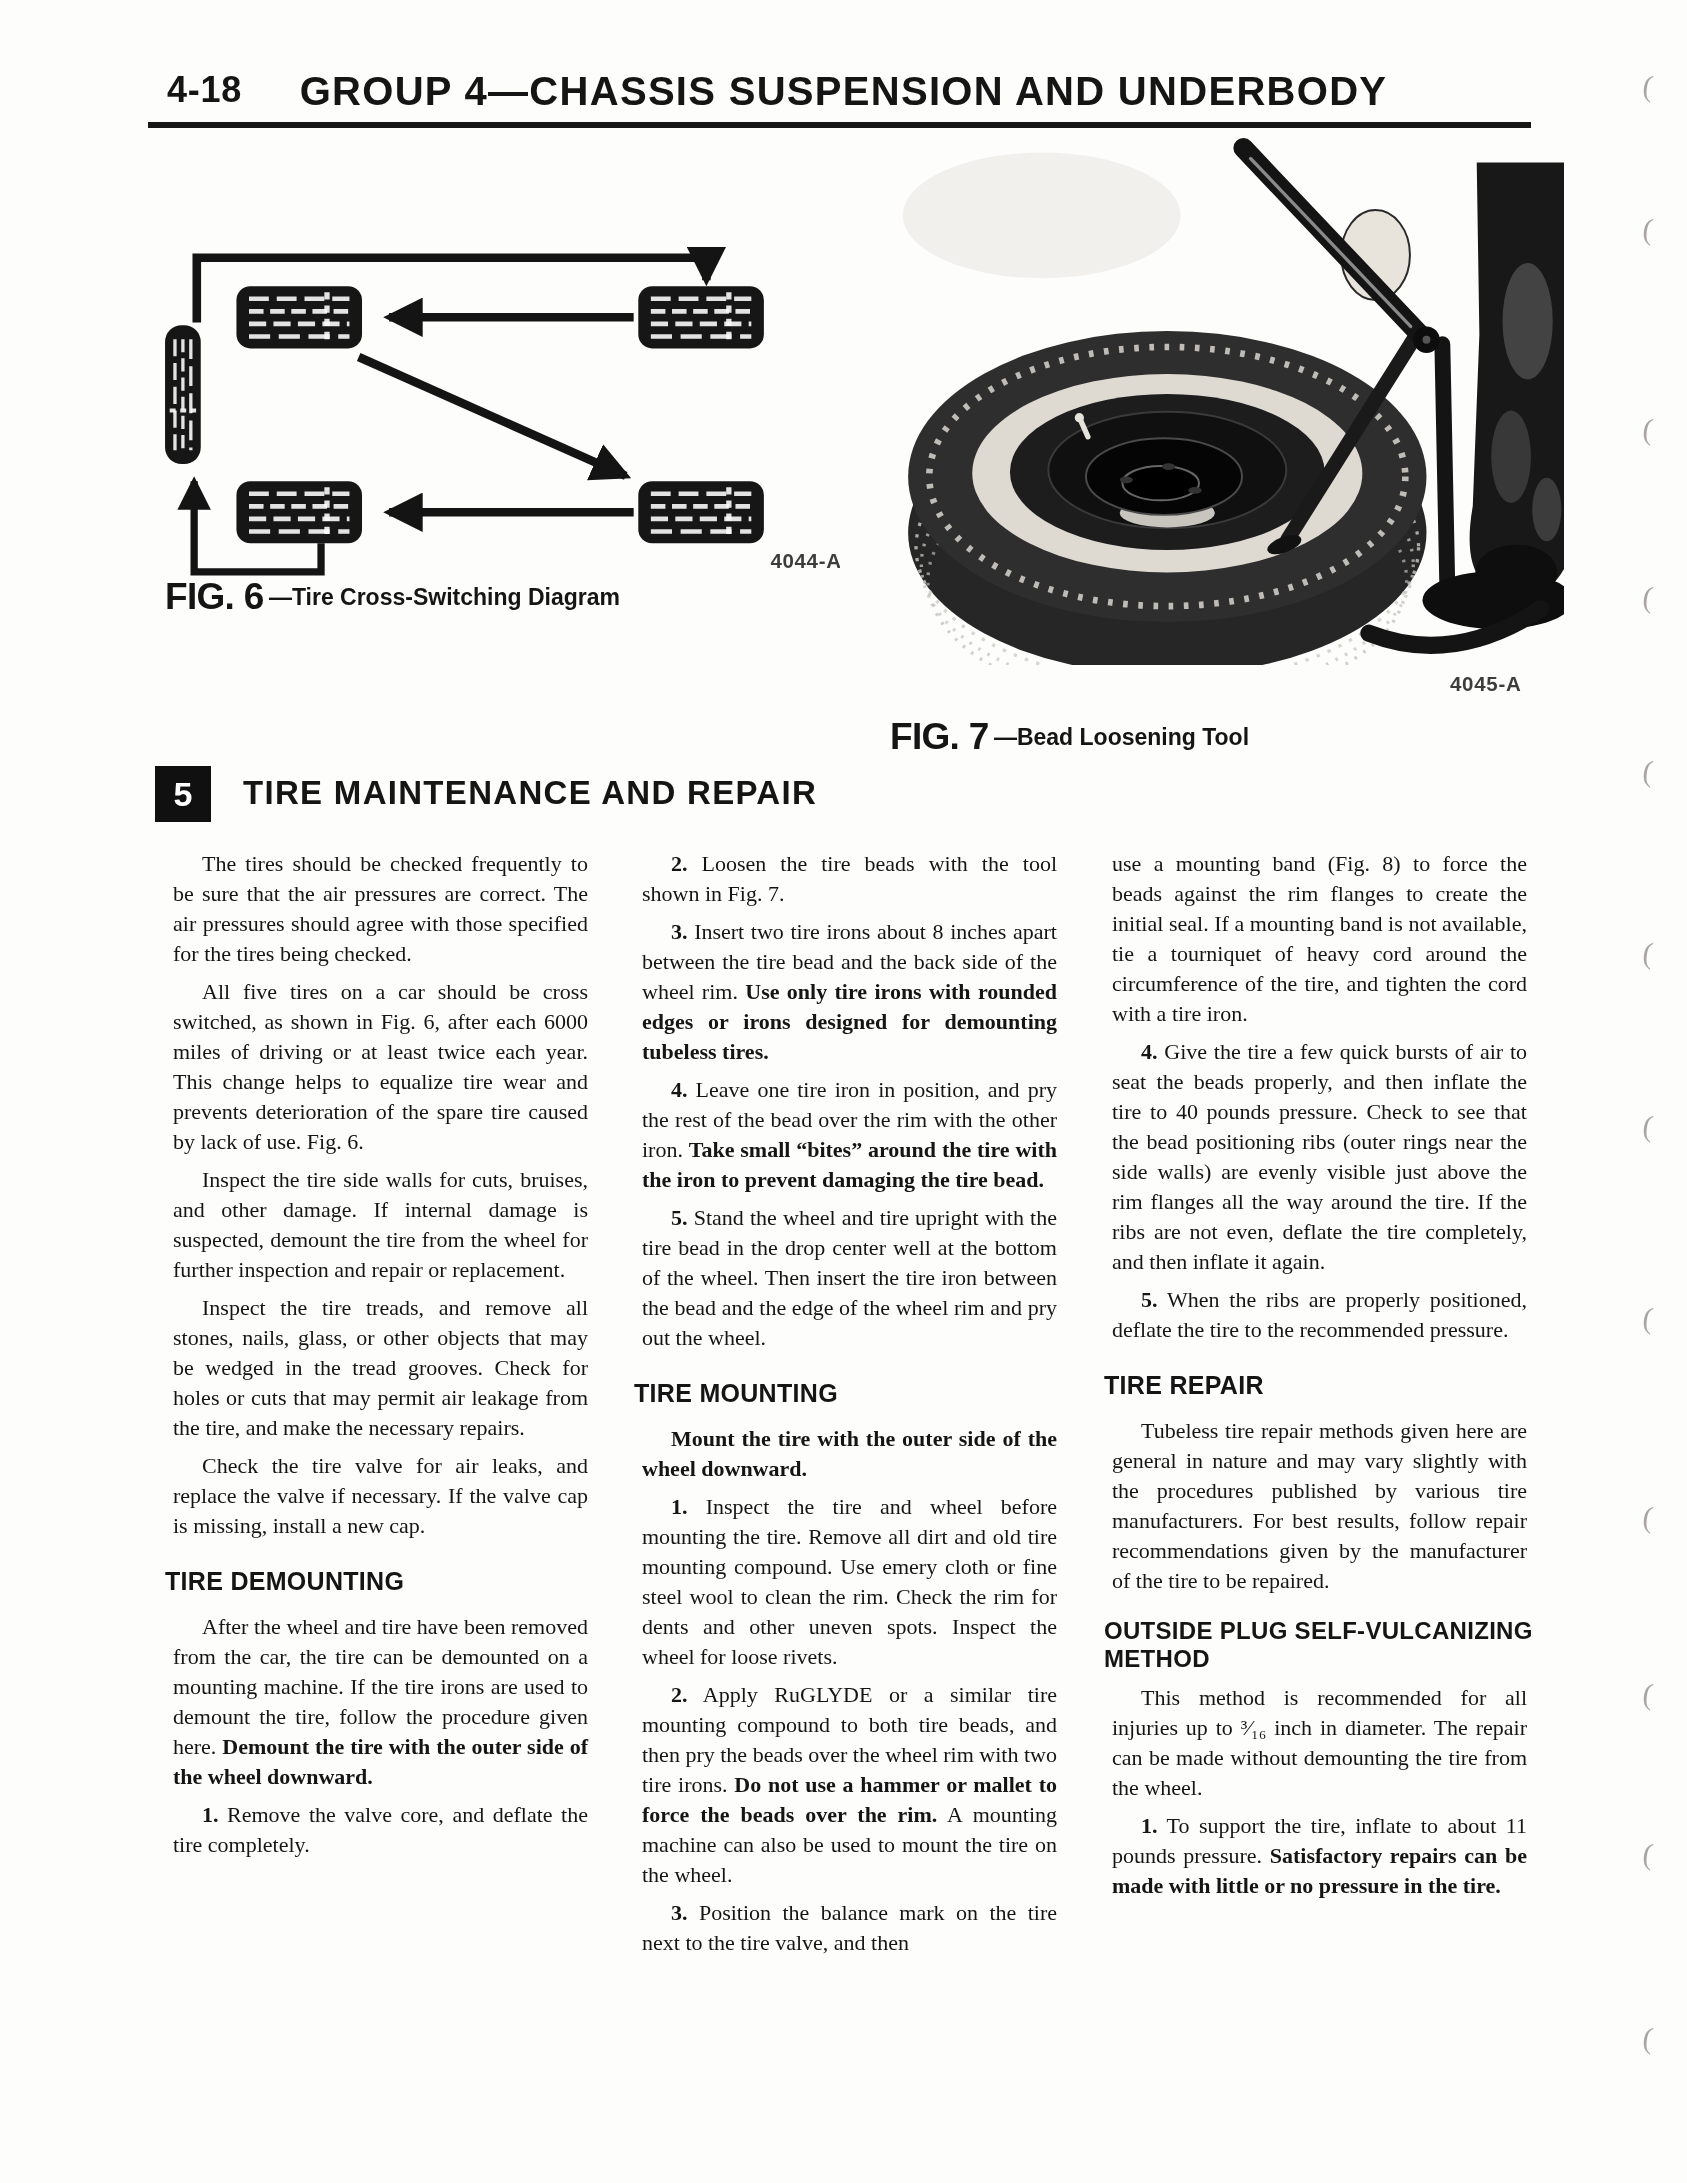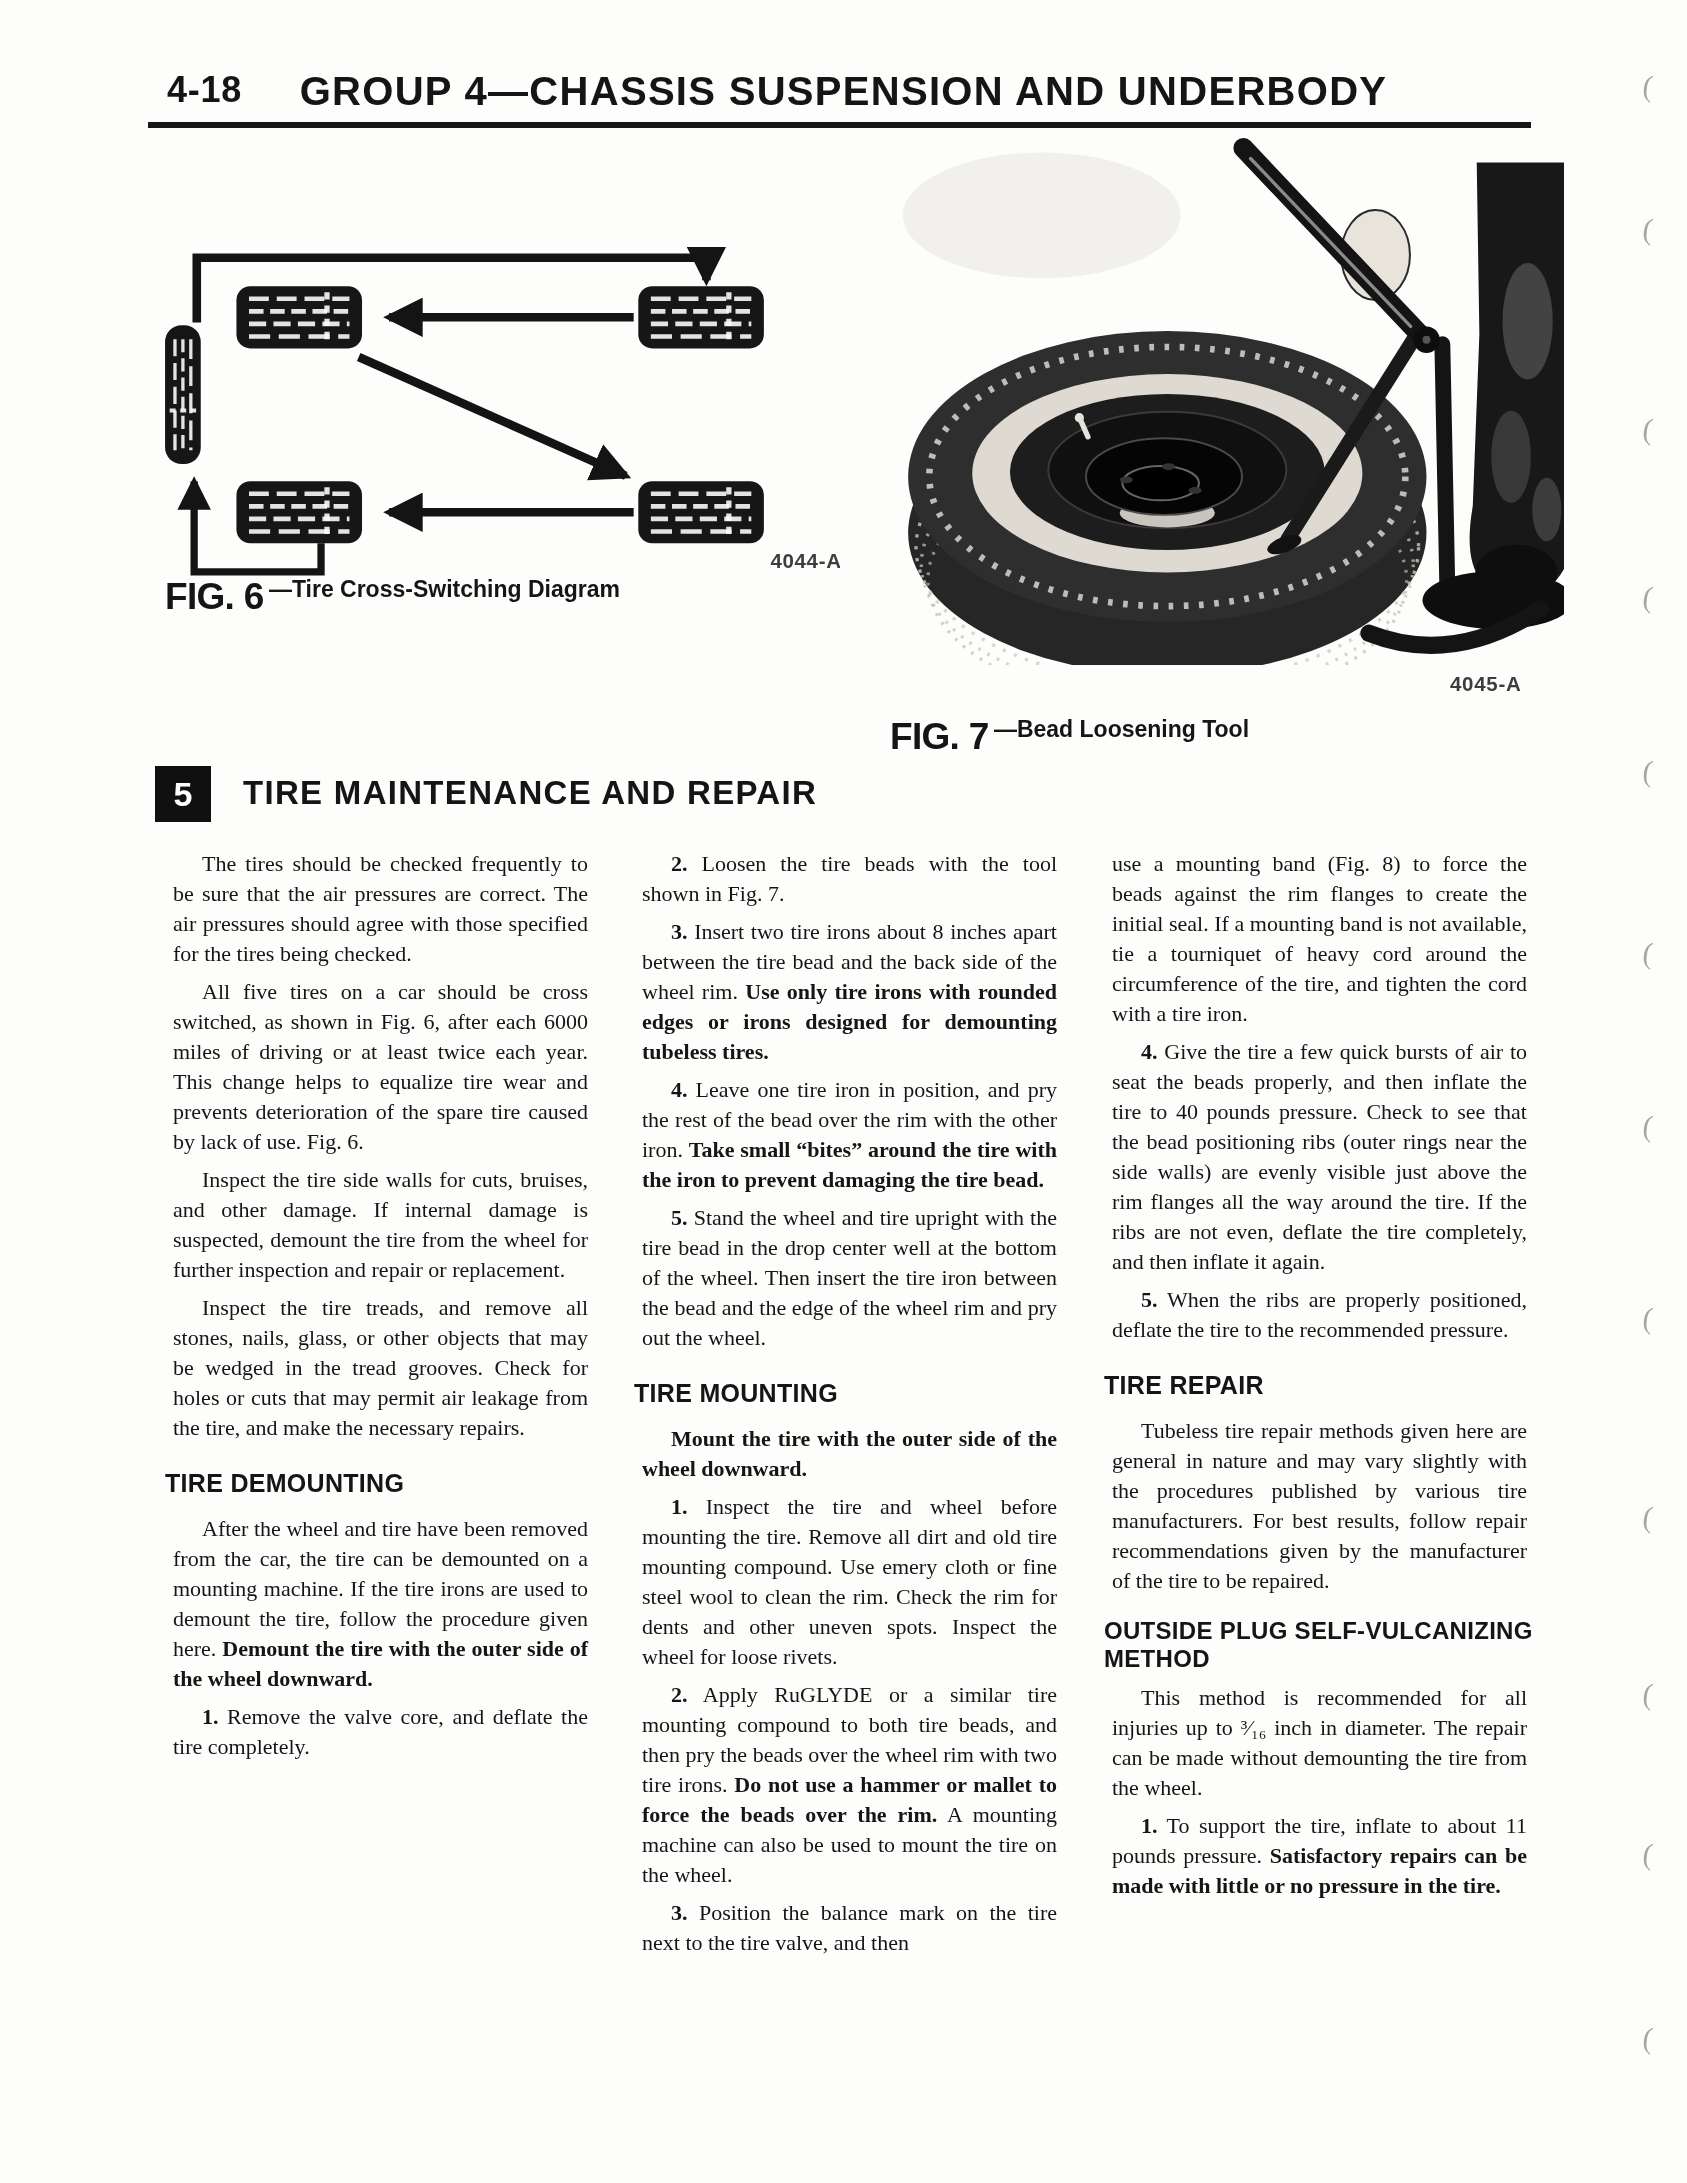--- a/index.html
+++ b/index.html
@@ -14,21 +14,21 @@
   }
   .header-title {
     position:absolute; left:0; top:69px; width:1687px; text-align:center;
     font-family:"Liberation Sans", sans-serif; font-weight:700; font-size:40px; letter-spacing:1.3px;
   }
   .header-rule { position:absolute; left:148px; top:122px; width:1383px; height:6px; background:#171717; }
 
   
   .fig6-svg { position:absolute; left:159px; top:238px; width:681px; height:347px; }
   .fig7-svg { position:absolute; left:883px; top:136px; width:681px; height:529px; }
-  .fig-caption { position:absolute; display:flex; align-items:flex-start; gap:5.3px; white-space:nowrap; }
+  .fig-caption { position:absolute; display:flex; align-items:center; gap:5.3px; white-space:nowrap; }
   .fig6-caption { left:165px; top:576px; }
   .fig7-caption { left:890px; top:716px; }
   .fig-label {
     font-family:"Liberation Sans", sans-serif; font-weight:700; font-size:37px; letter-spacing:-0.7px;
   }
   .fig-text { font-family:"Liberation Sans", sans-serif; font-weight:700; font-size:23px; }
   .part-code {
     position:absolute; font-family:"Liberation Sans", sans-serif; font-weight:700;
     font-size:20.5px; color:#3d3d3d; letter-spacing:0.7px;
   }
@@ -168,20 +168,21 @@
   </div>
 
   <div class="section-number">5</div>
   <div class="section-title">TIRE MAINTENANCE AND REPAIR</div>
 
   <div class="col col-1">
       <div class="para"><span>The tires should be checked frequently to be sure that the air pressures are correct. The air pressures should agree with those specified for the tires being checked.</span></div>
       <div class="para"><span>All five tires on a car should be cross switched, as shown in Fig. 6, after each 6000 miles of driving or at least twice each year. This change helps to equalize tire wear and prevents deterioration of the spare tire caused by lack of use. Fig. 6.</span></div>
       <div class="para"><span>Inspect the tire side walls for cuts, bruises, and other damage. If internal damage is suspected, demount the tire from the wheel for further inspection and repair or replacement.</span></div>
       <div class="para"><span>Inspect the tire treads, and remove all stones, nails, glass, or other objects that may be wedged in the tread grooves. Check for holes or cuts that may permit air leakage from the tire, and make the necessary repairs.</span></div>
+      <div class="para"><span>Check the tire valve for air leaks, and replace the valve if necessary. If the valve cap is missing, install a new cap.</span></div>
       <div class="heading">TIRE DEMOUNTING</div>
       <div class="para"><span>After the wheel and tire have been removed from the car, the tire can be demounted on a mounting machine. If the tire irons are used to demount the tire, follow the procedure given here. </span><b>Demount the tire with the outer side of the wheel downward.</b></div>
       <div class="para"><b>1.</b><span> Remove the valve core, and deflate the tire completely.</span></div>
     </div>
   <div class="col col-2">
       <div class="para"><b>2.</b><span> Loosen the tire beads with the tool shown in Fig. 7.</span></div>
       <div class="para"><b>3.</b><span> Insert two tire irons about 8 inches apart between the tire bead and the back side of the wheel rim. </span><b>Use only tire irons with rounded edges or irons designed for demounting tubeless tires.</b></div>
       <div class="para"><b>4.</b><span> Leave one tire iron in position, and pry the rest of the bead over the rim with the other iron. </span><b>Take small “bites” around the tire with the iron to prevent damaging the tire bead.</b></div>
       <div class="para"><b>5.</b><span> Stand the wheel and tire upright with the tire bead in the drop center well at the bottom of the wheel. Then insert the tire iron between the bead and the edge of the wheel rim and pry out the wheel.</span></div>
       <div class="heading">TIRE MOUNTING</div>

